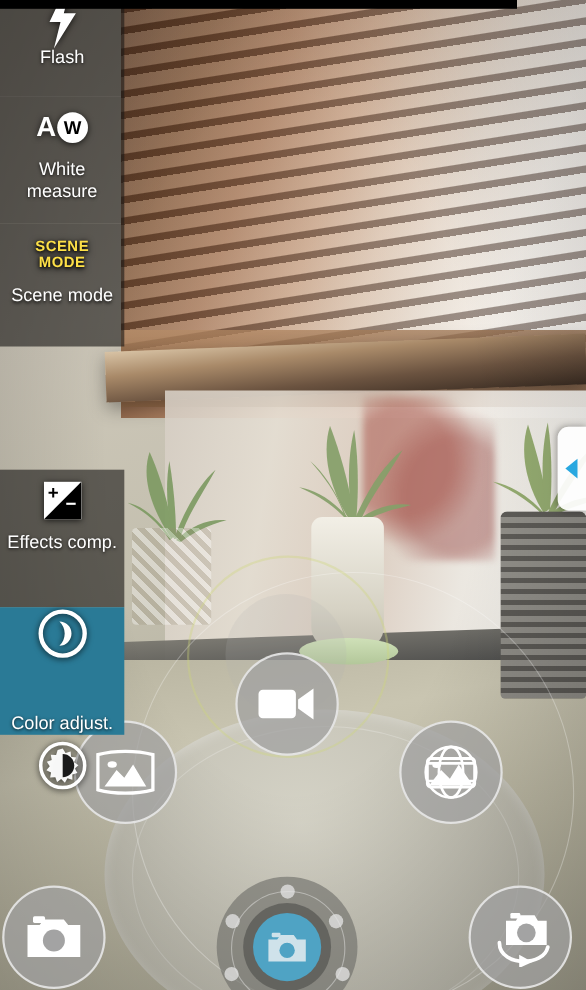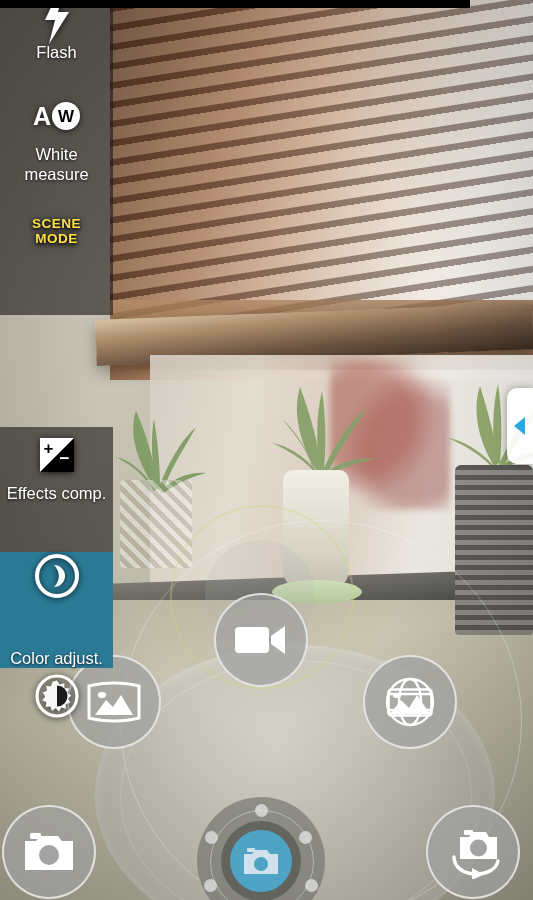--- a/index.html
+++ b/index.html
@@ -365,20 +365,21 @@
       <div class="mi-label">White measure</div>
     </div>
 
     <div class="menu-item" id="item-scene">
       <div class="mi-icon mi-icon-box">
         <div class="scene-text">
           <div>SCENE</div>
           <div>MODE</div>
         </div>
       </div>
+      <div class="mi-label">Scene mode</div>
     </div>
 
 
     <div class="menu-item" id="item-exposure">
       <div class="mi-icon mi-icon-box">
         <div class="exp-box">
           <span class="exp-plus">+</span>
           <span class="exp-minus">−</span>
         </div>
       </div>

